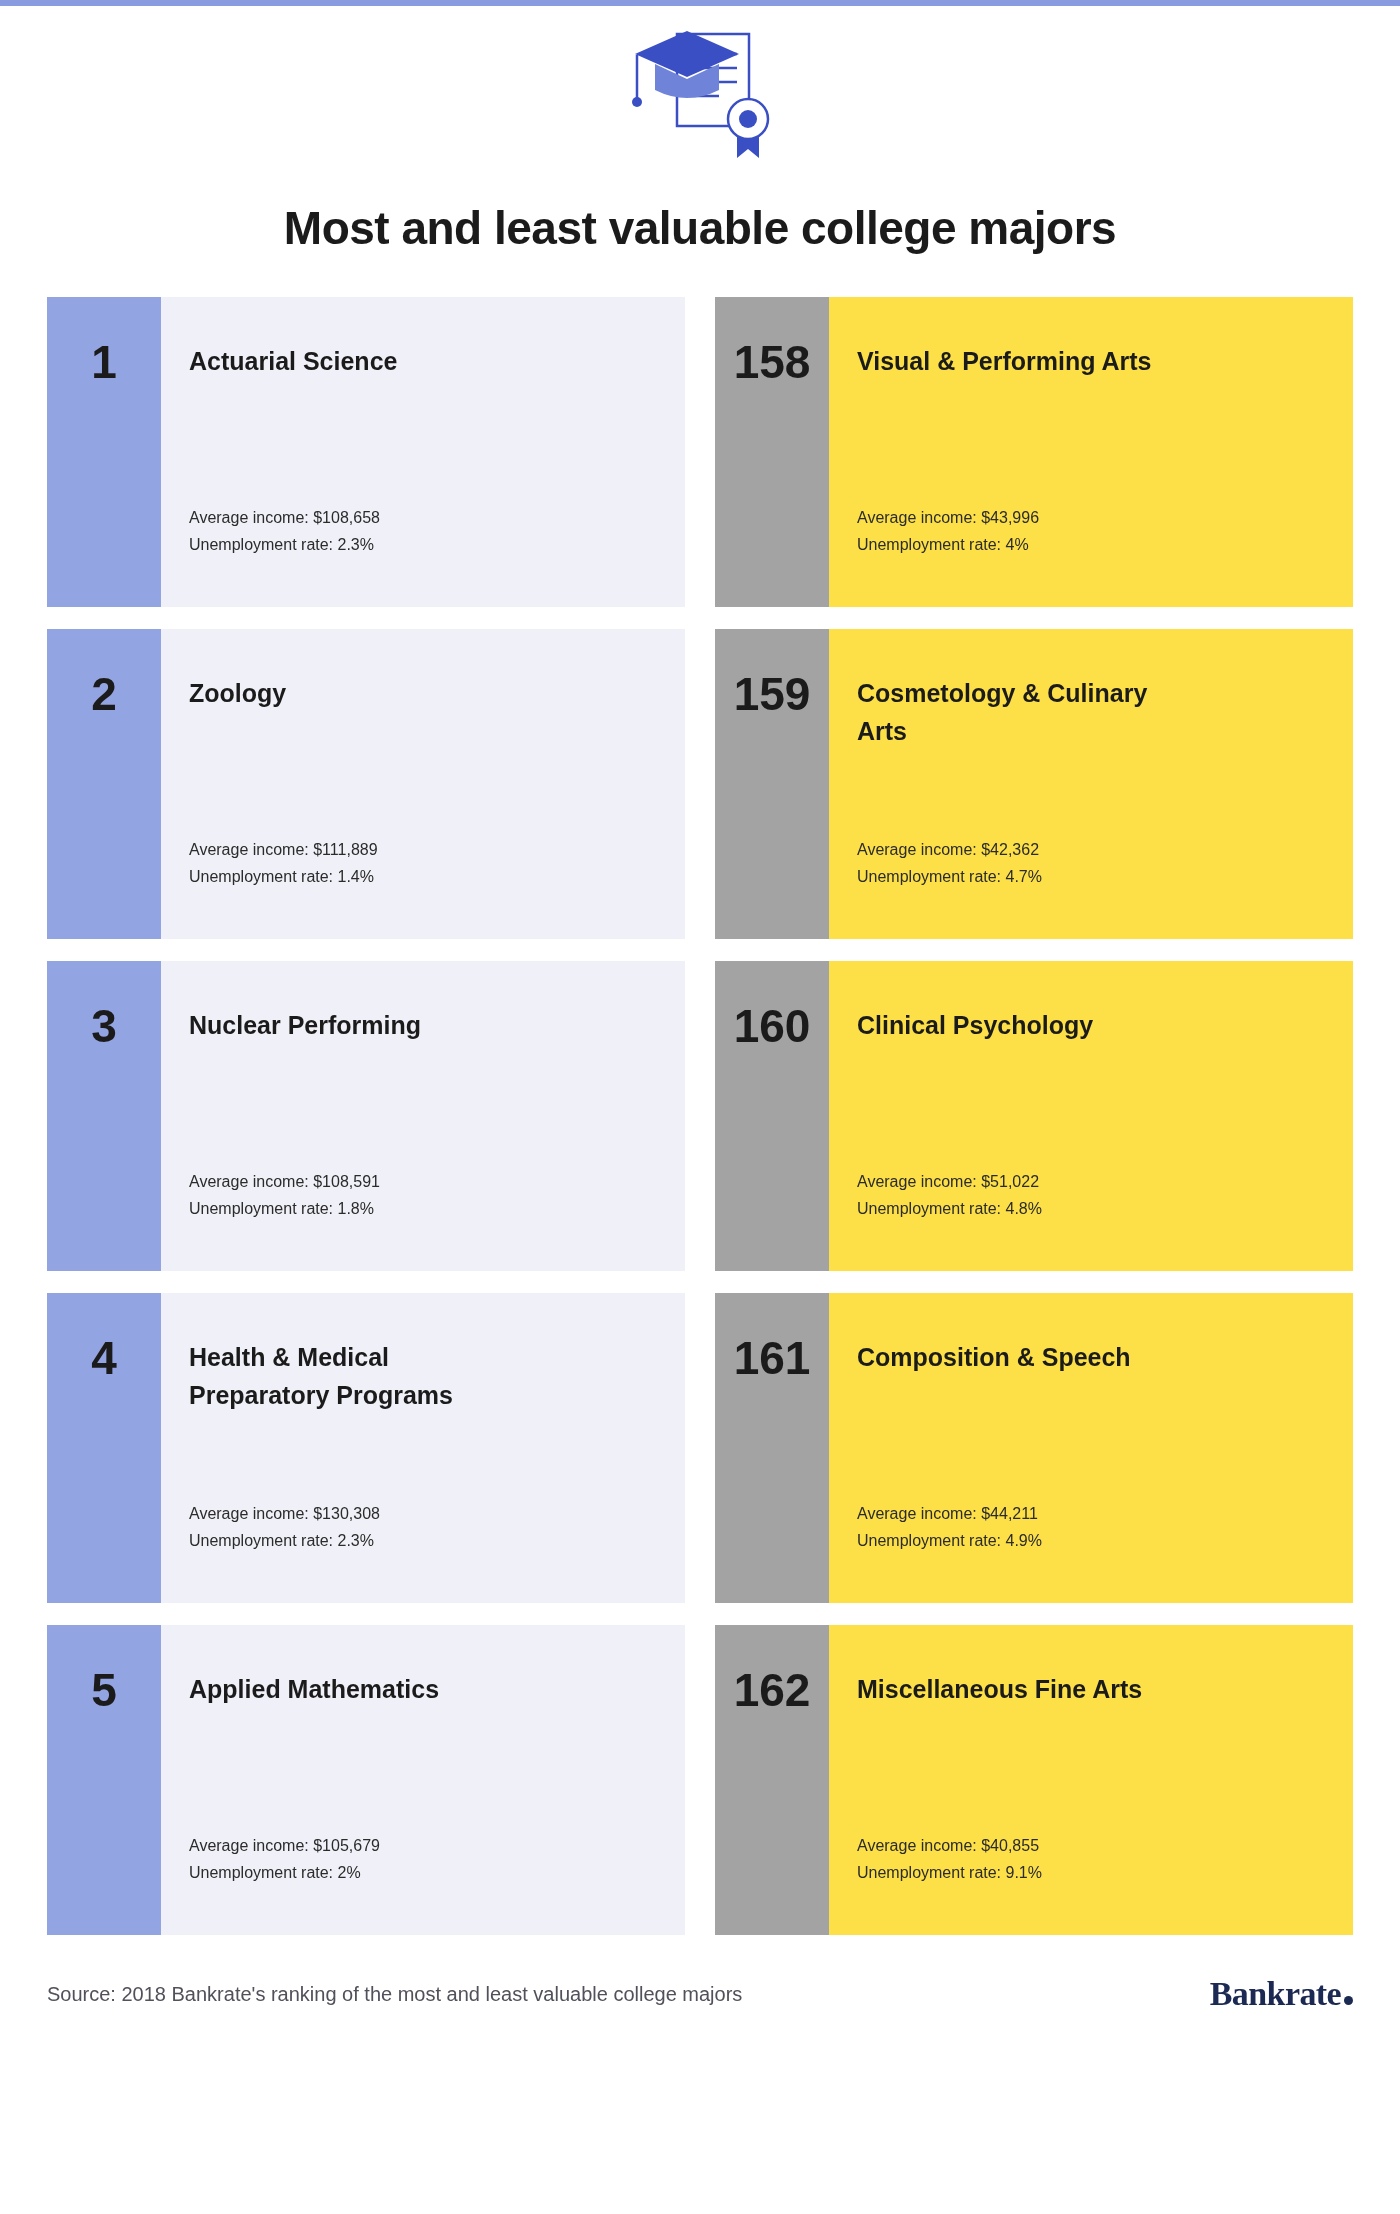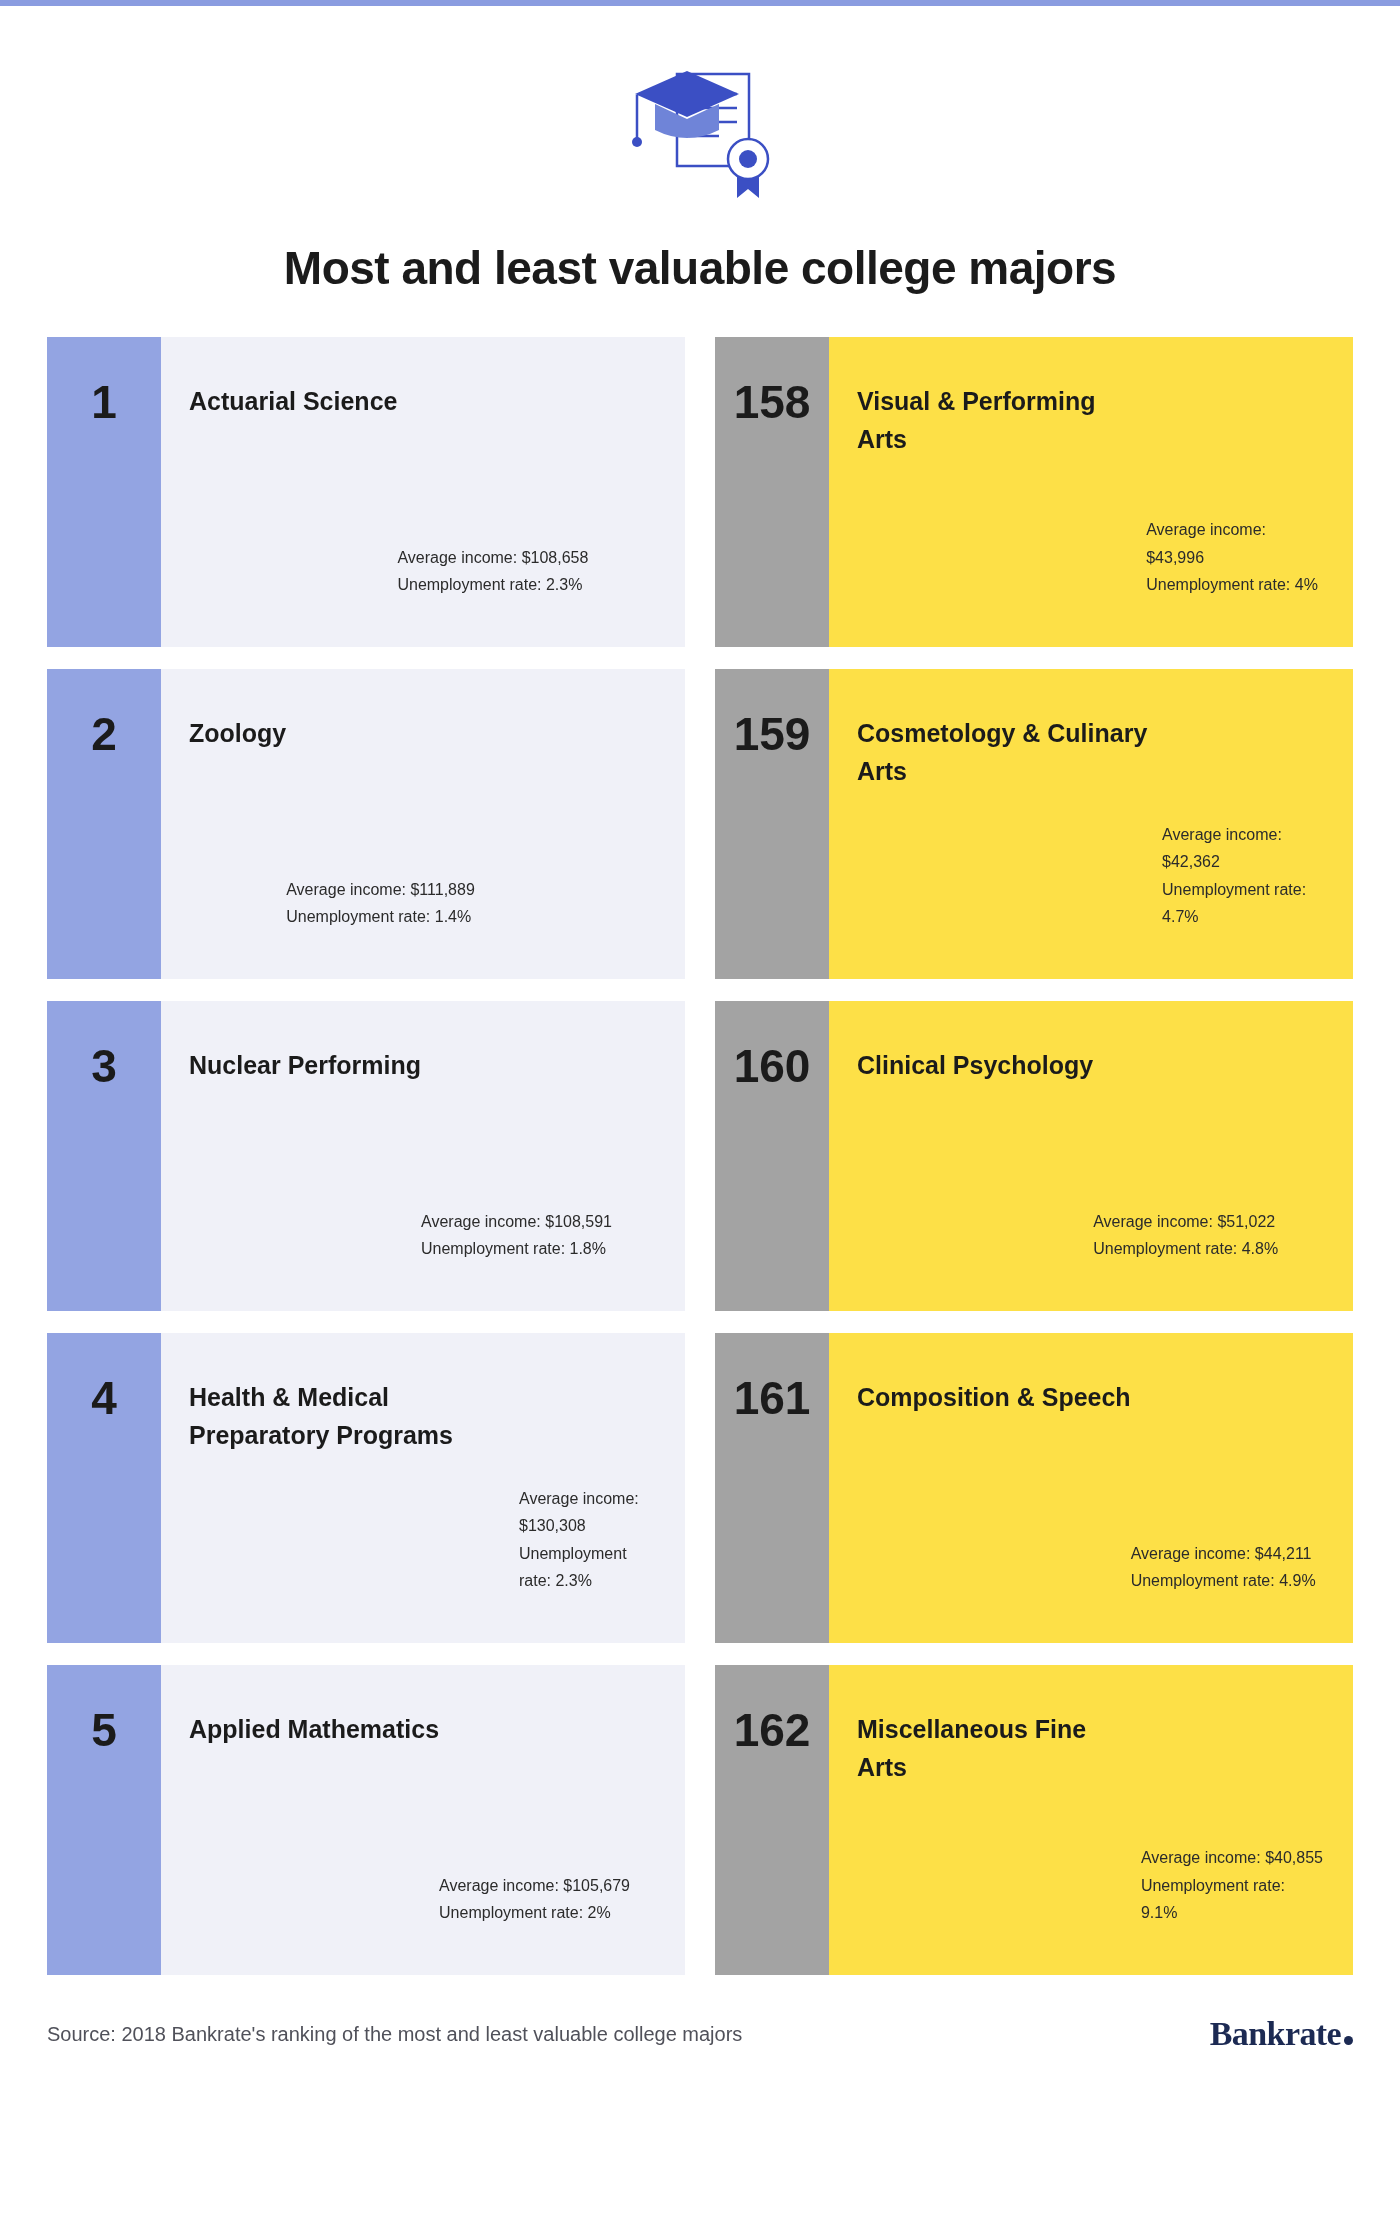--- a/index.html
+++ b/index.html
@@ -19,21 +19,20 @@
     background: #8a9ce0;
   }
 
   .page {
     padding: 0 42px;
   }
 
   
   .header {
     text-align: center;
-    padding-top: 40px;
   }
 
   .diploma-icon {
     display: block;
     margin: 0 auto;
     width: 170px;
     height: 165px;
   }
 
   .title {
@@ -76,21 +75,21 @@
     font-size: 46px;
     font-weight: bold;
     color: #1b1b1b;
     line-height: 1;
   }
 
   .card-body {
     flex: 1;
     padding: 46px 28px 26px 28px;
     display: flex;
-    flex-direction: row;
+    flex-direction: column;
   }
 
   .major-name {
     font-size: 25px;
     font-weight: bold;
     color: #1b1b1b;
     line-height: 1.5;
     max-width: 330px;
   }
 

